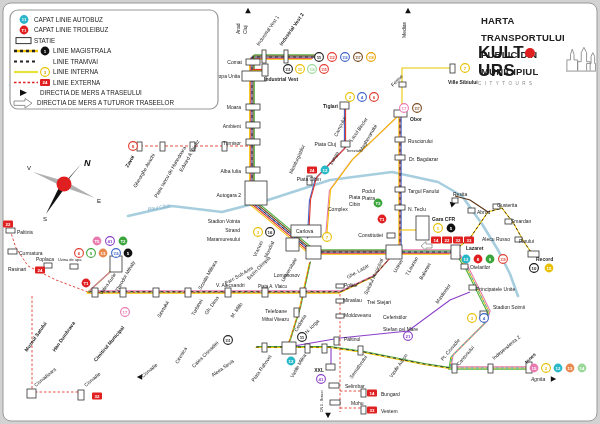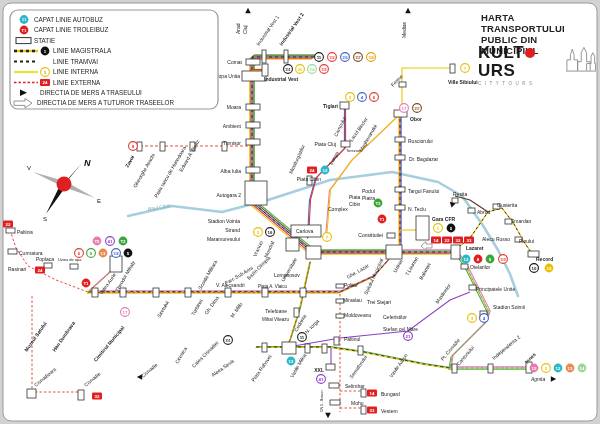--- a/index.html
+++ b/index.html
@@ -1,20 +1,20 @@
 <!DOCTYPE html>
 <html><head>
 <meta charset="utf-8">
 <style>
   html,body{margin:0;padding:0;}
   body{width:600px;height:424px;background:#d2d2d2;font-family:"Liberation Sans",sans-serif;position:relative;overflow:hidden;}
   #stage{position:absolute;left:0;top:0;width:600px;height:424px;}
   svg text{font-family:"Liberation Sans",sans-serif;}
   #title-block{position:absolute;left:481px;top:12px;width:116px;color:#222;}
-  #title-block .tl{font-size:9.5px;font-weight:bold;line-height:11px;letter-spacing:0.2px;}
+  #title-block .tl{font-size:9.5px;font-weight:bold;line-height:17px;letter-spacing:0.2px;}
   #logo-block{position:absolute;left:478px;top:44px;width:118px;}
   .logo-row{display:flex;align-items:flex-start;}
   .logo-text{font-size:17px;font-weight:bold;color:#1a1a1a;letter-spacing:0.5px;line-height:17px;}
   .logo-dot{display:inline-block;width:10px;height:10px;background:#e02020;border-radius:50%;margin:0 0.5px;}
   .logo-sub{font-size:4.5px;color:#888;letter-spacing:3.5px;margin-top:1px;}
 </style>
 </head>
 <body>
 
 <svg id="stage" viewBox="0 0 600 424">

